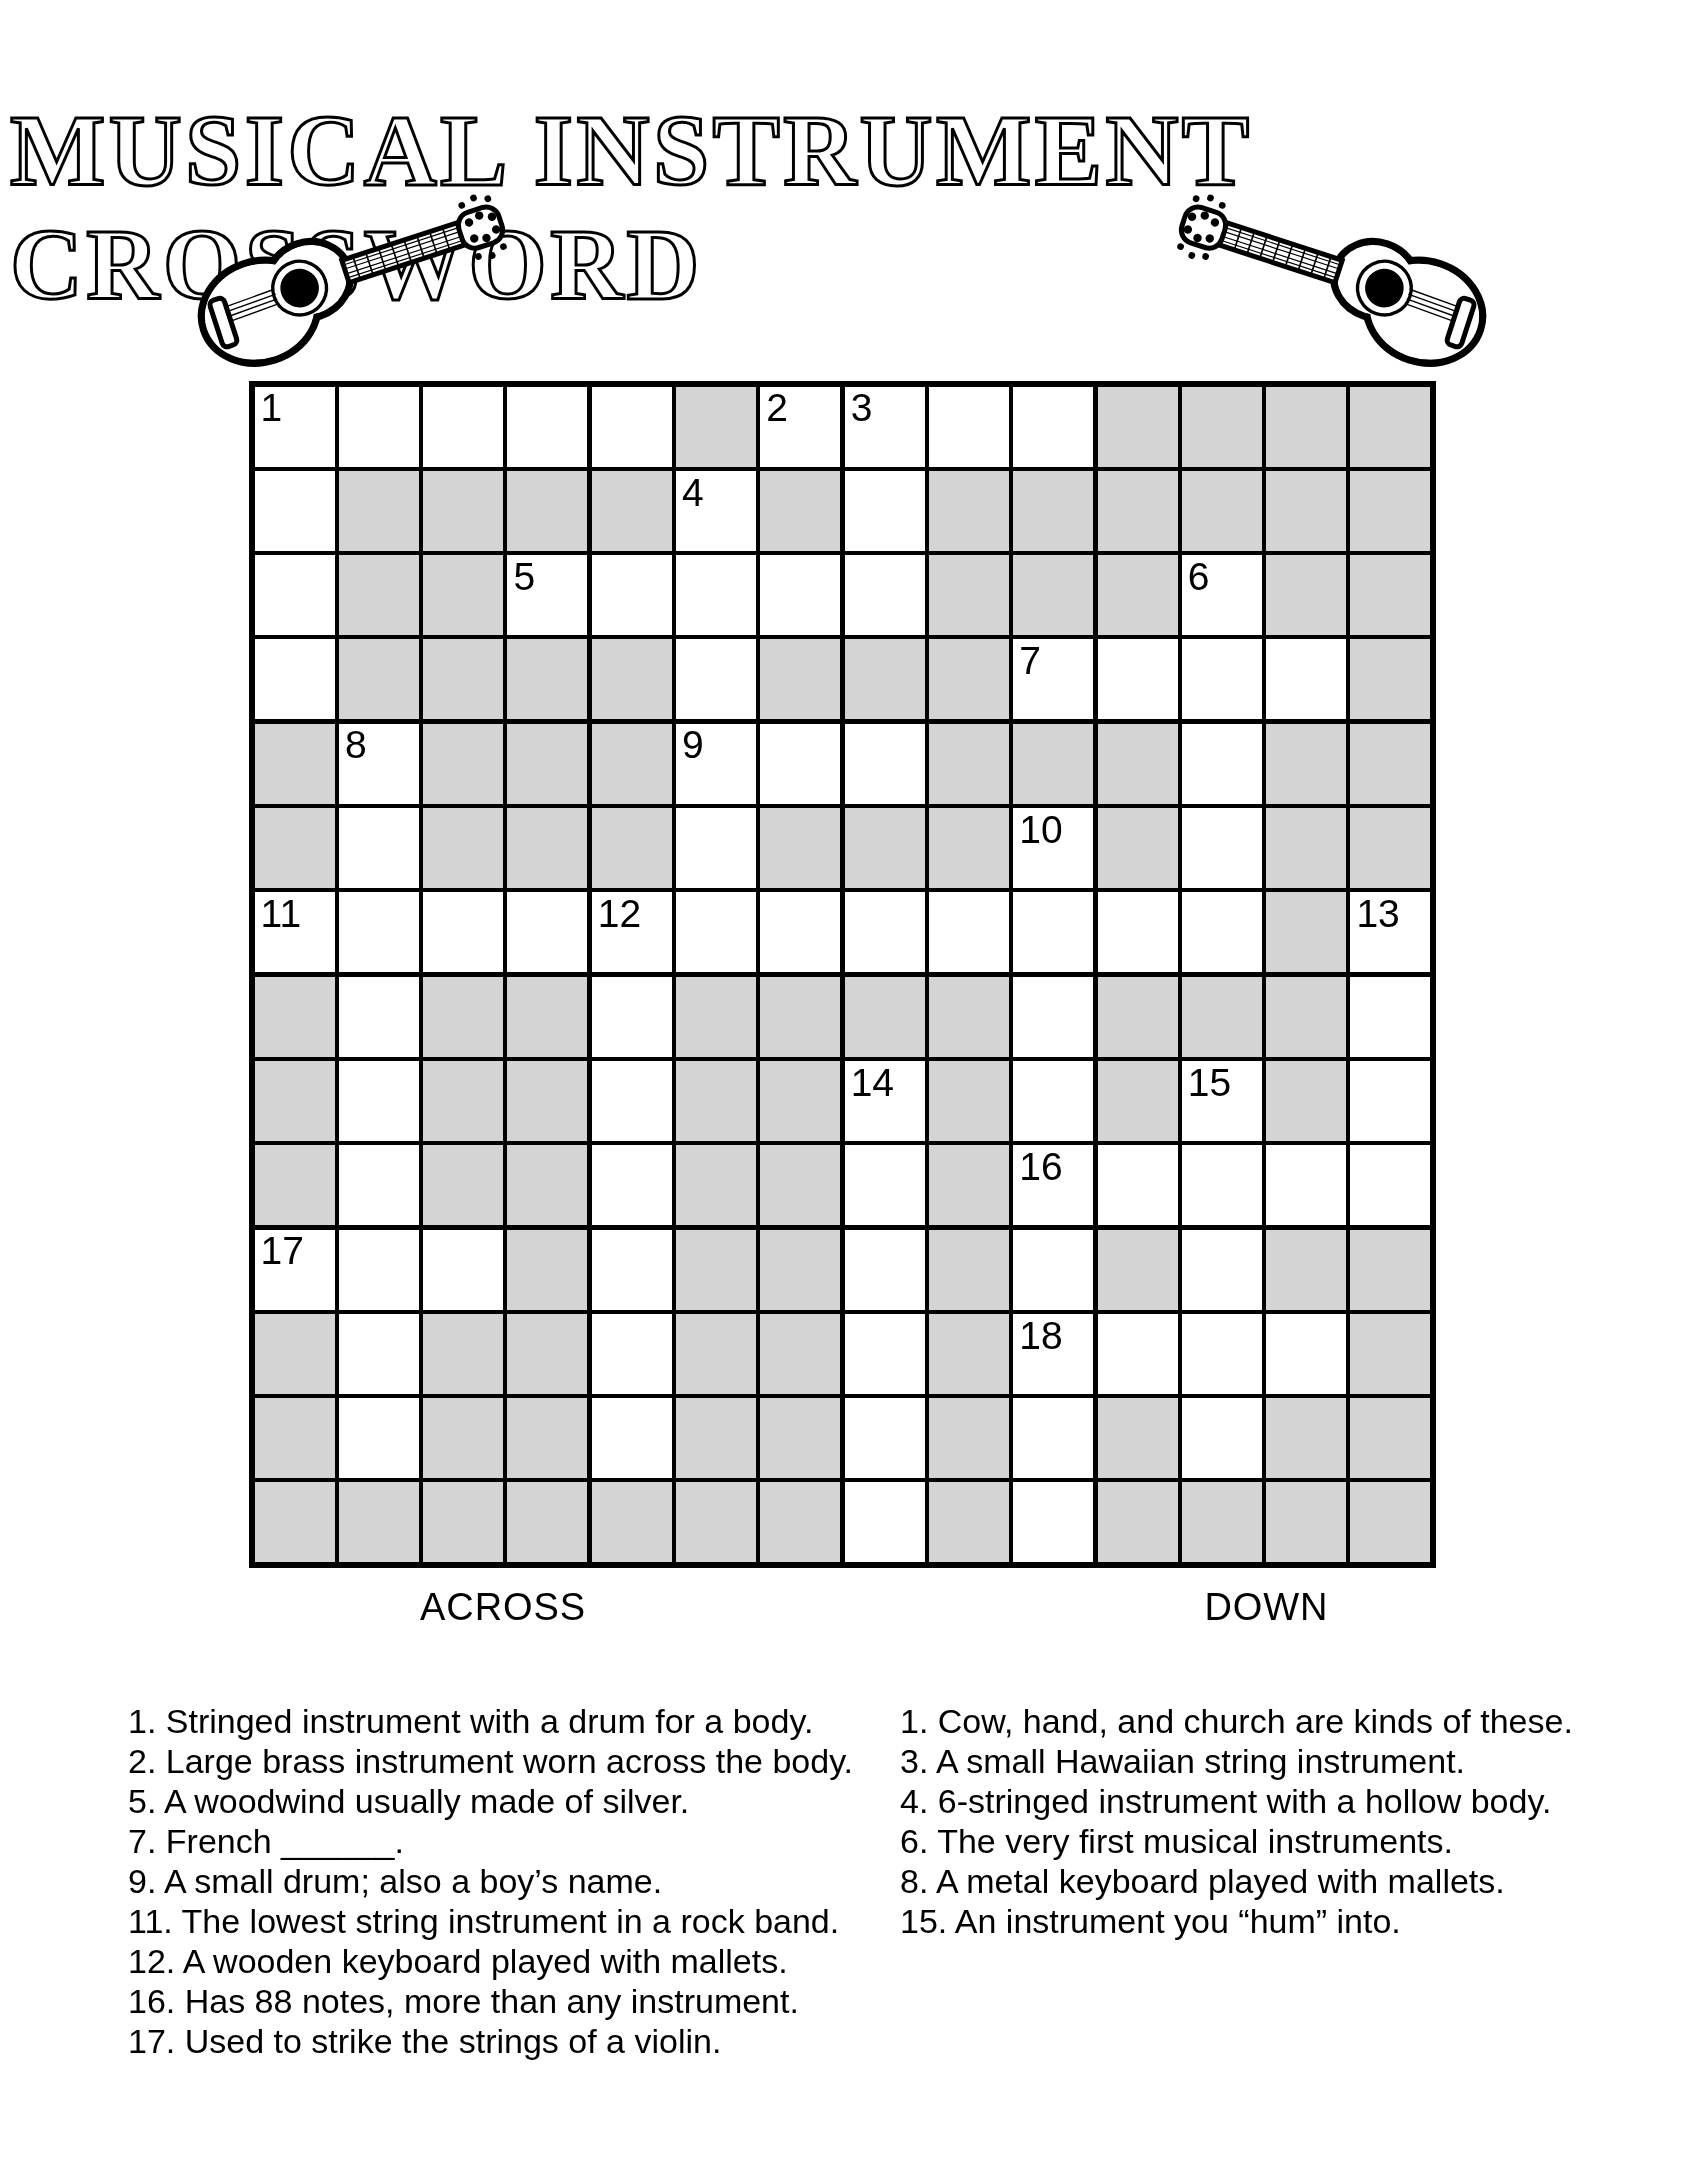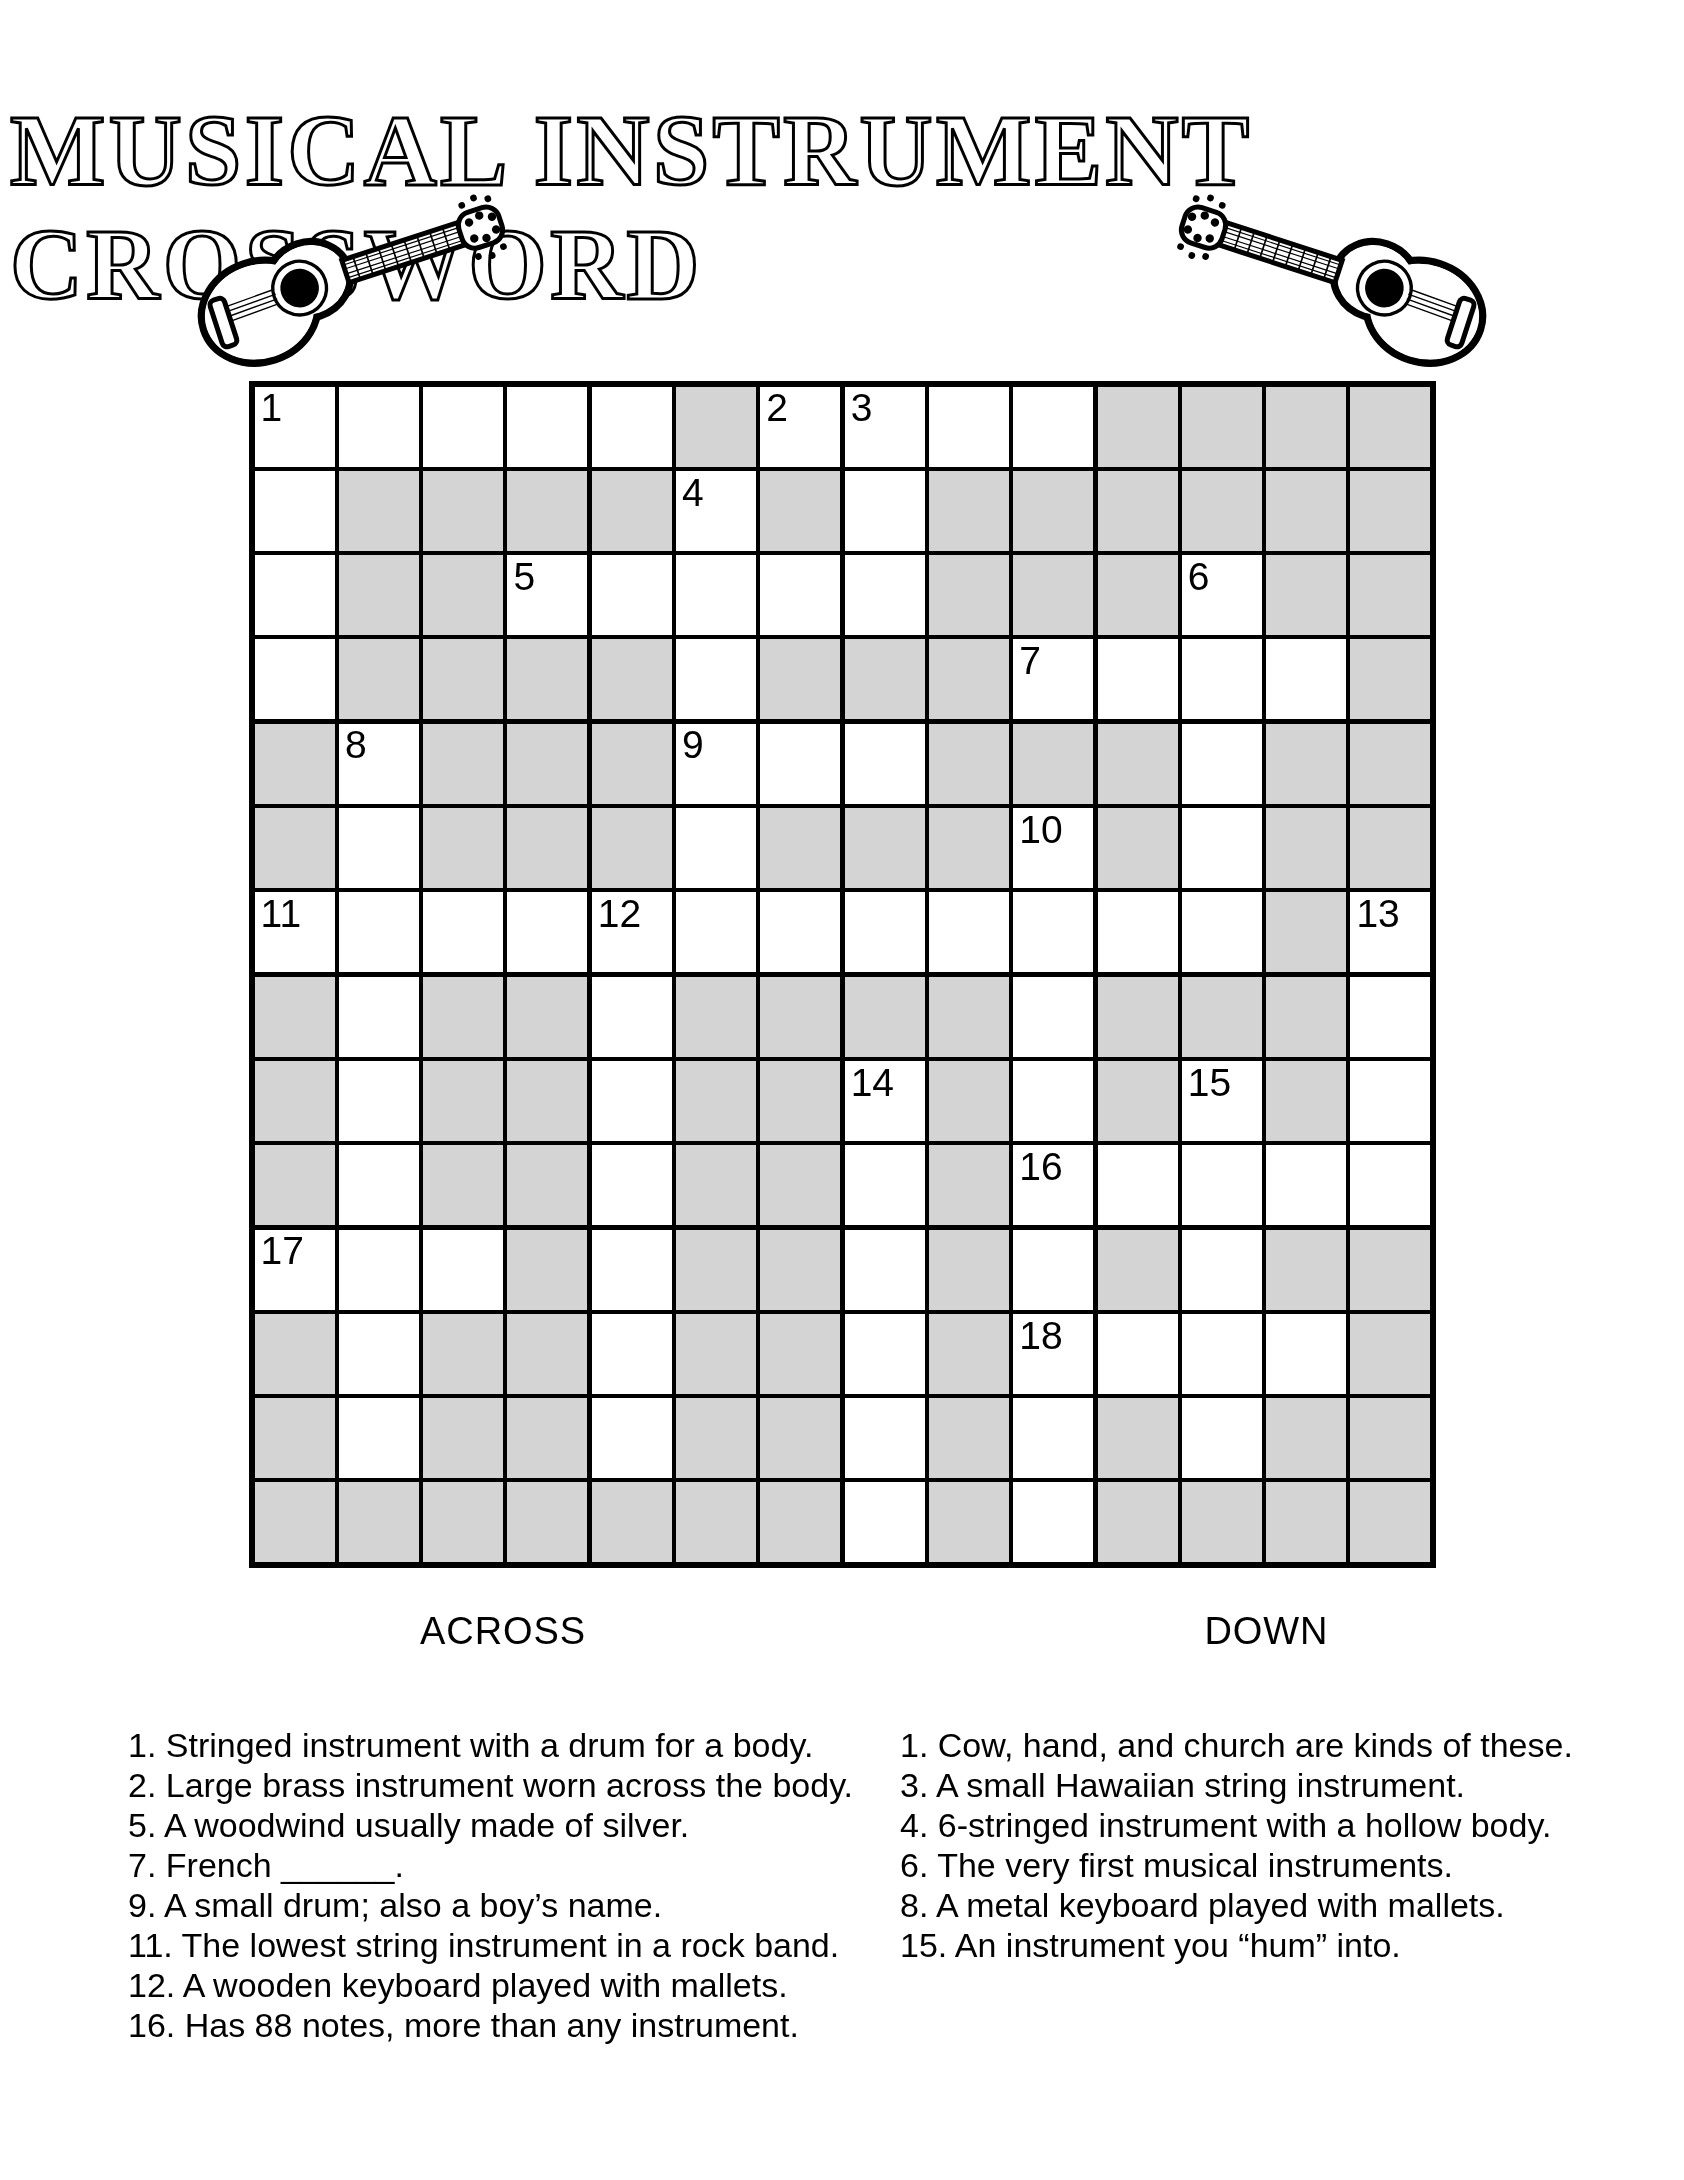--- a/index.html
+++ b/index.html
@@ -36,21 +36,21 @@
     gap:4.3px;
   }
   .cell { position:relative; background:#ffffff; }
   .cell.block { background:#d4d4d4; }
   .cell .num {
     position:absolute; top:1.7px; left:6px;
     font-size:39px; line-height:1.05; color:#000;
   }
 
   
-  .clue-col { position:absolute;margin-top:24px; }
+  .clue-col { position:absolute; }
   #across-col { left:128px;  top:1586px; width:750px; }
   #down-col   { left:900px; top:1586px; width:733px; }
   .clue-heading {
     margin:0 0 72px 0; text-align:center;
     font-size:38px; font-weight:normal; letter-spacing:0.9px;
   }
   ol.clues { list-style:none; margin:0; padding:0; font-size:34px; line-height:40px; }
   ol.clues li { white-space:nowrap; }
 </style>
 </head>
@@ -400,20 +400,21 @@
     <h2 class="clue-heading">ACROSS</h2>
     <ol class="clues">
         <li>1. Stringed instrument with a drum for a body.</li>
         <li>2. Large brass instrument worn across the body.</li>
         <li>5. A woodwind usually made of silver.</li>
         <li>7. French ______.</li>
         <li>9. A small drum; also a boy’s name.</li>
         <li>11. The lowest string instrument in a rock band.</li>
         <li>12. A wooden keyboard played with mallets.</li>
         <li>16. Has 88 notes, more than any instrument.</li>
+        <li>17. Used to strike the strings of a violin.</li>
       </ol>
   </div>
 
   <div class="clue-col" id="down-col">
     <h2 class="clue-heading">DOWN</h2>
     <ol class="clues">
         <li>1. Cow, hand, and church are kinds of these.</li>
         <li>3. A small Hawaiian string instrument.</li>
         <li>4. 6-stringed instrument with a hollow body.</li>
         <li>6. The very first musical instruments.</li>

